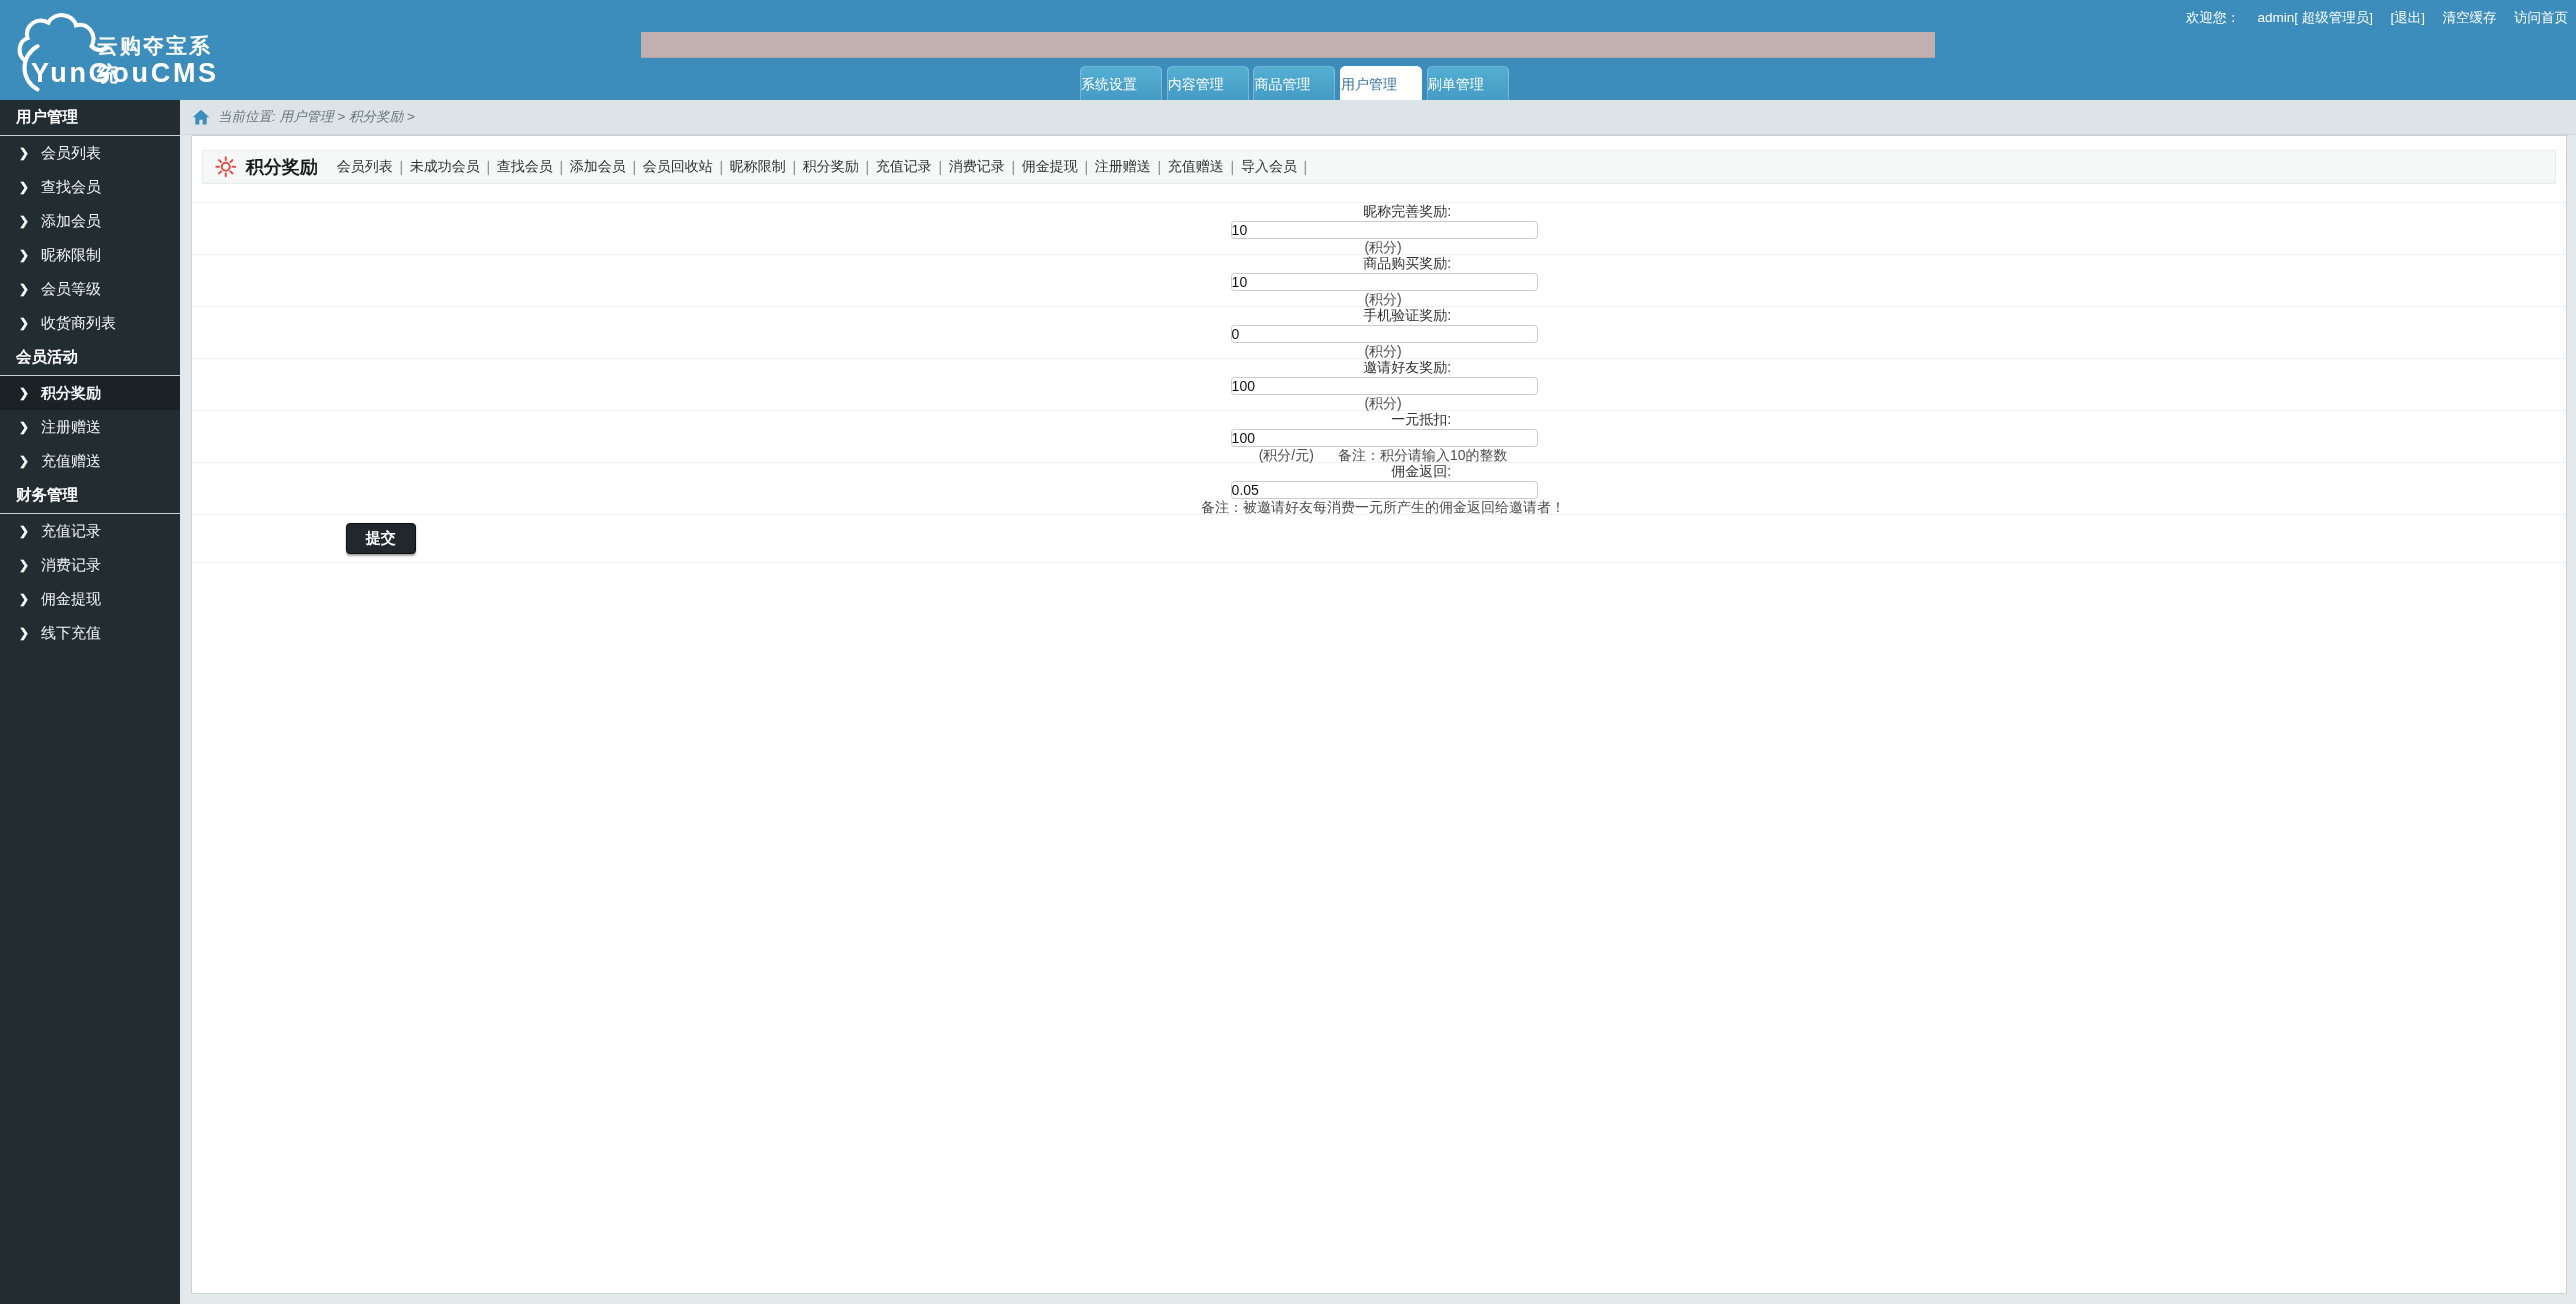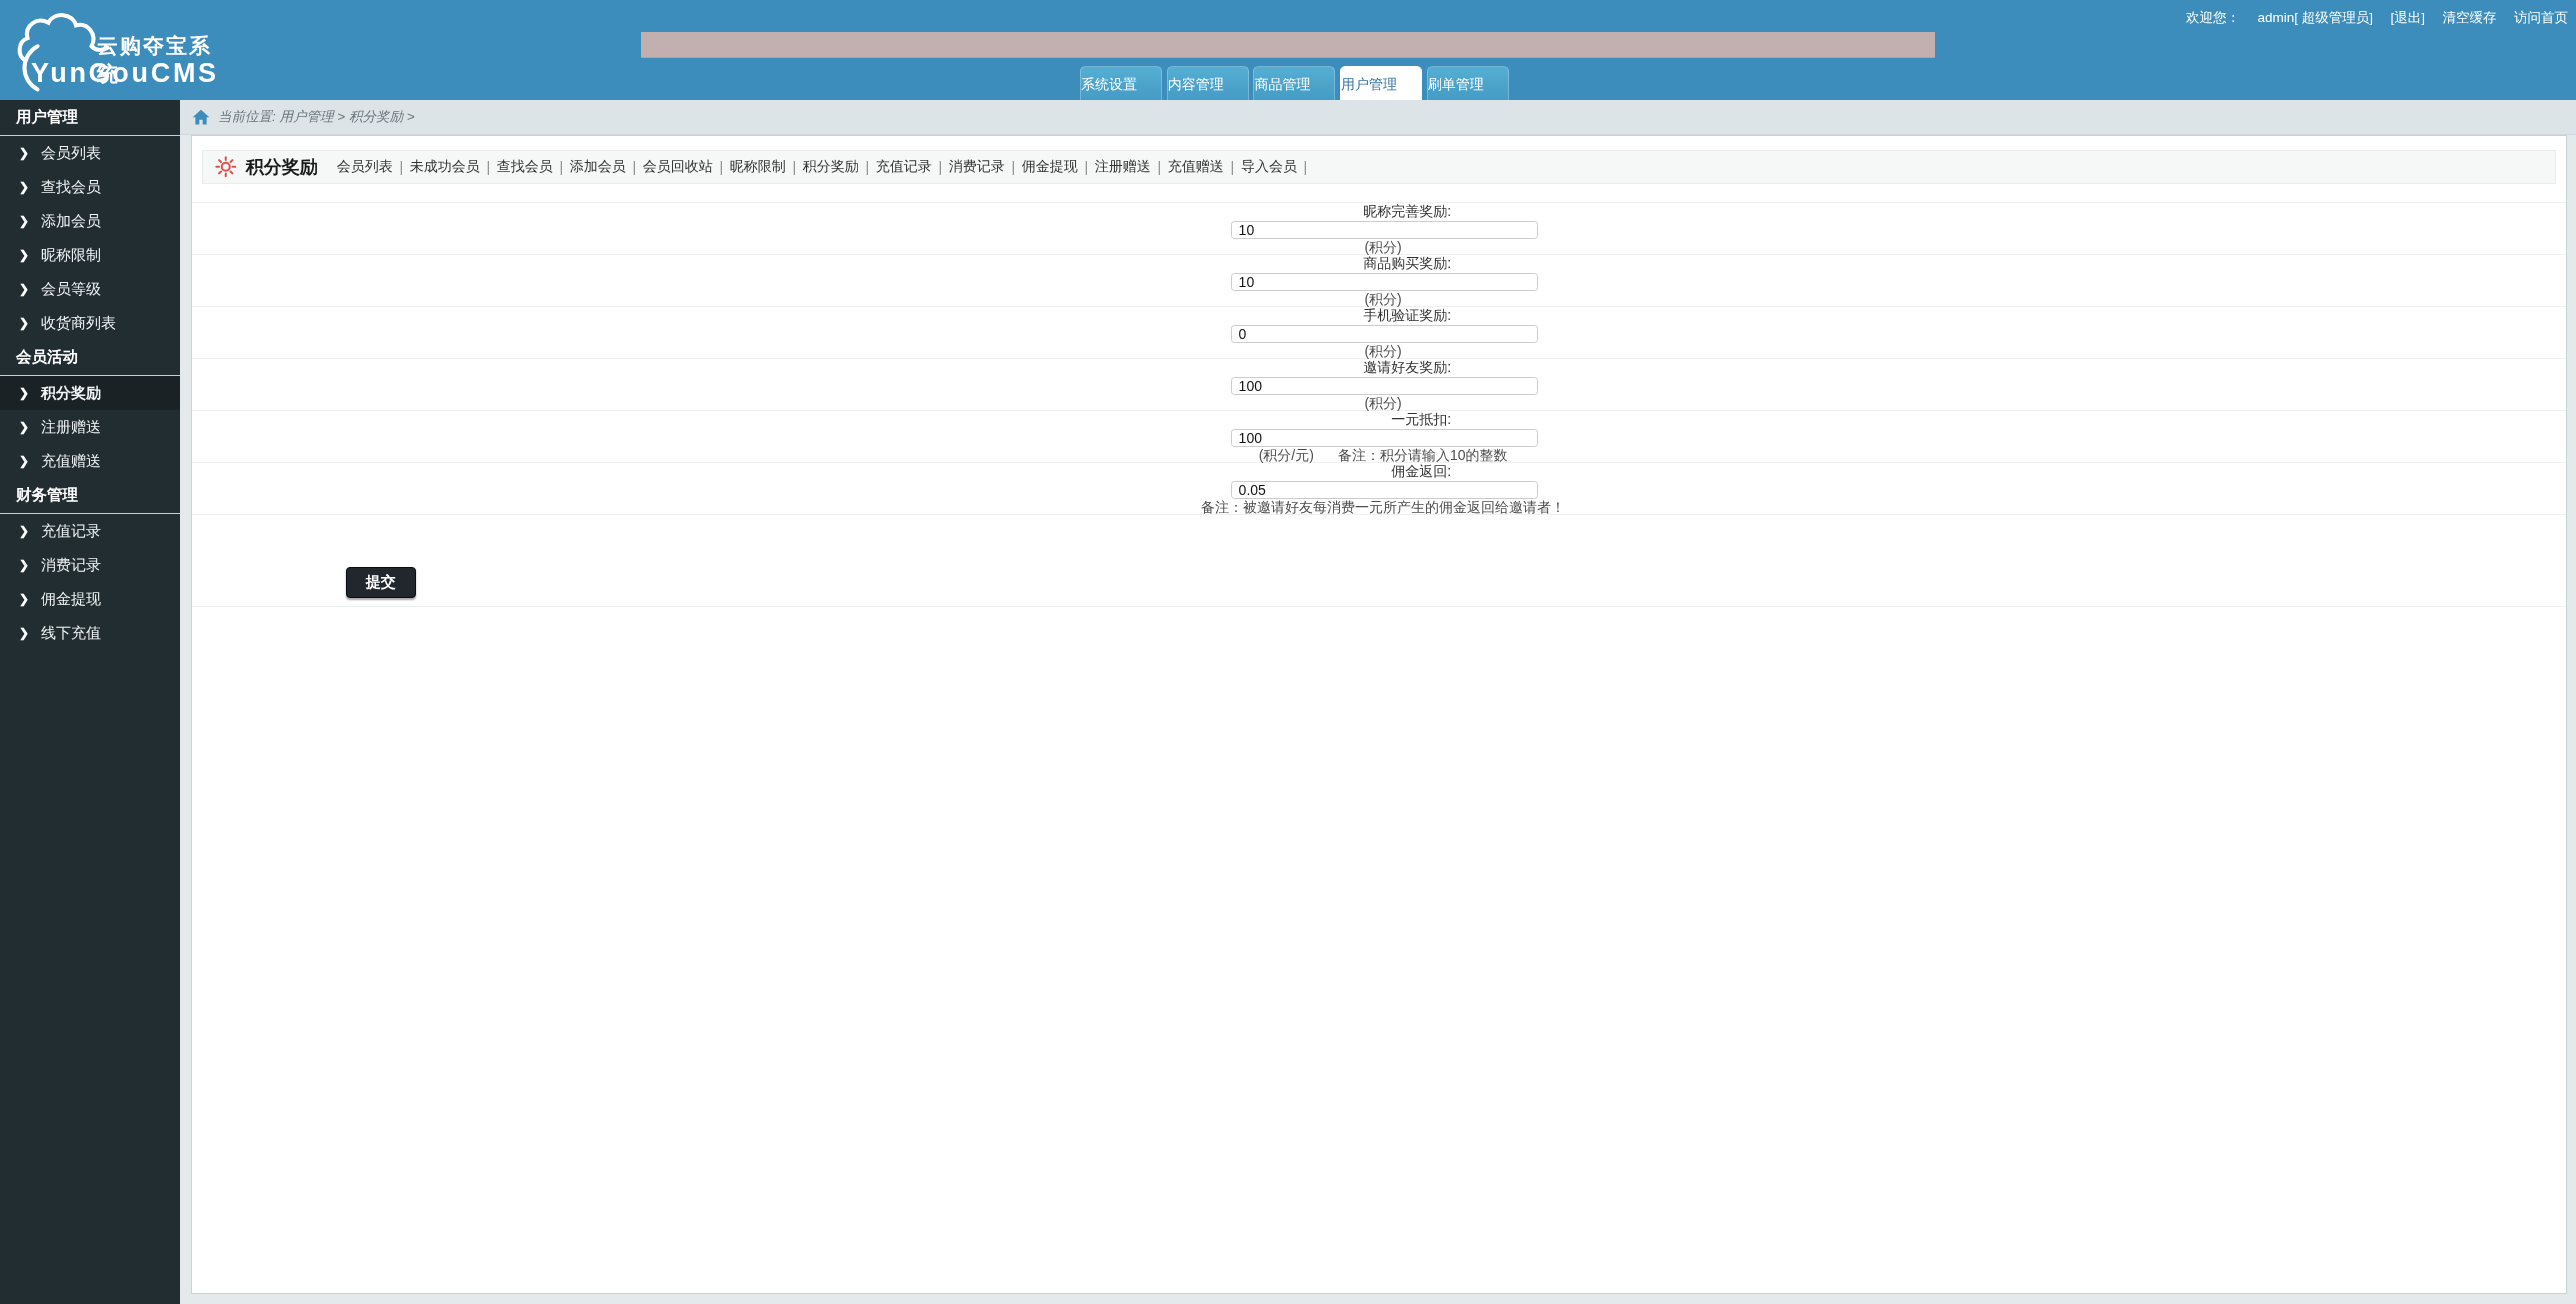--- a/index.html
+++ b/index.html
@@ -98,31 +98,31 @@
   
   .form { margin-top:17.5px; border-top:0.7px solid #eef1f2; }
   .form-row {
     height:52px; border-bottom:0.7px solid #eef1f2;
     display:flex; align-items:center;flex-direction:column;
   }
   .f-label { width:145px; text-align:right; font-size:14px; color:#333; }
   .f-input {
     margin-left:10.8px; width:307px; height:34px;
     border:0.7px solid #c9cdd0; border-radius:3.4px;
-    font-size:14px; color:#111; padding:0 7px;
+    font-size:14px; color:#111; padding:0 0;
     font-family:"Liberation Sans", sans-serif;
     background:#fff; outline:none;
   }
   .f-side { margin-left:8.8px; display:flex; align-items:center; gap:24px; }
   .f-unit { font-size:14px; color:#4d4d4d; }
   .f-note { font-size:14px; color:#4d4d4d; }
   .f-unit:empty, .f-note:empty { display:none; }
   .submit-row {
     height:48px; border-bottom:0.7px solid #eef1f2;
-    display:flex; align-items:center; padding-left:154px;margin-top:44px;
+    display:flex; align-items:center; padding-left:154px;
   }
   .submit-btn {
     width:70px; height:31px;
     background:#21272c; color:#fff; font-size:15px; font-weight:bold;
     border:0.7px solid #0b0e10; border-radius:4px;
     box-shadow:0 1.3px 2px rgba(0,0,0,0.35);
     cursor:pointer; font-family:"Liberation Sans", sans-serif;
   }
 </style>
 </head>

